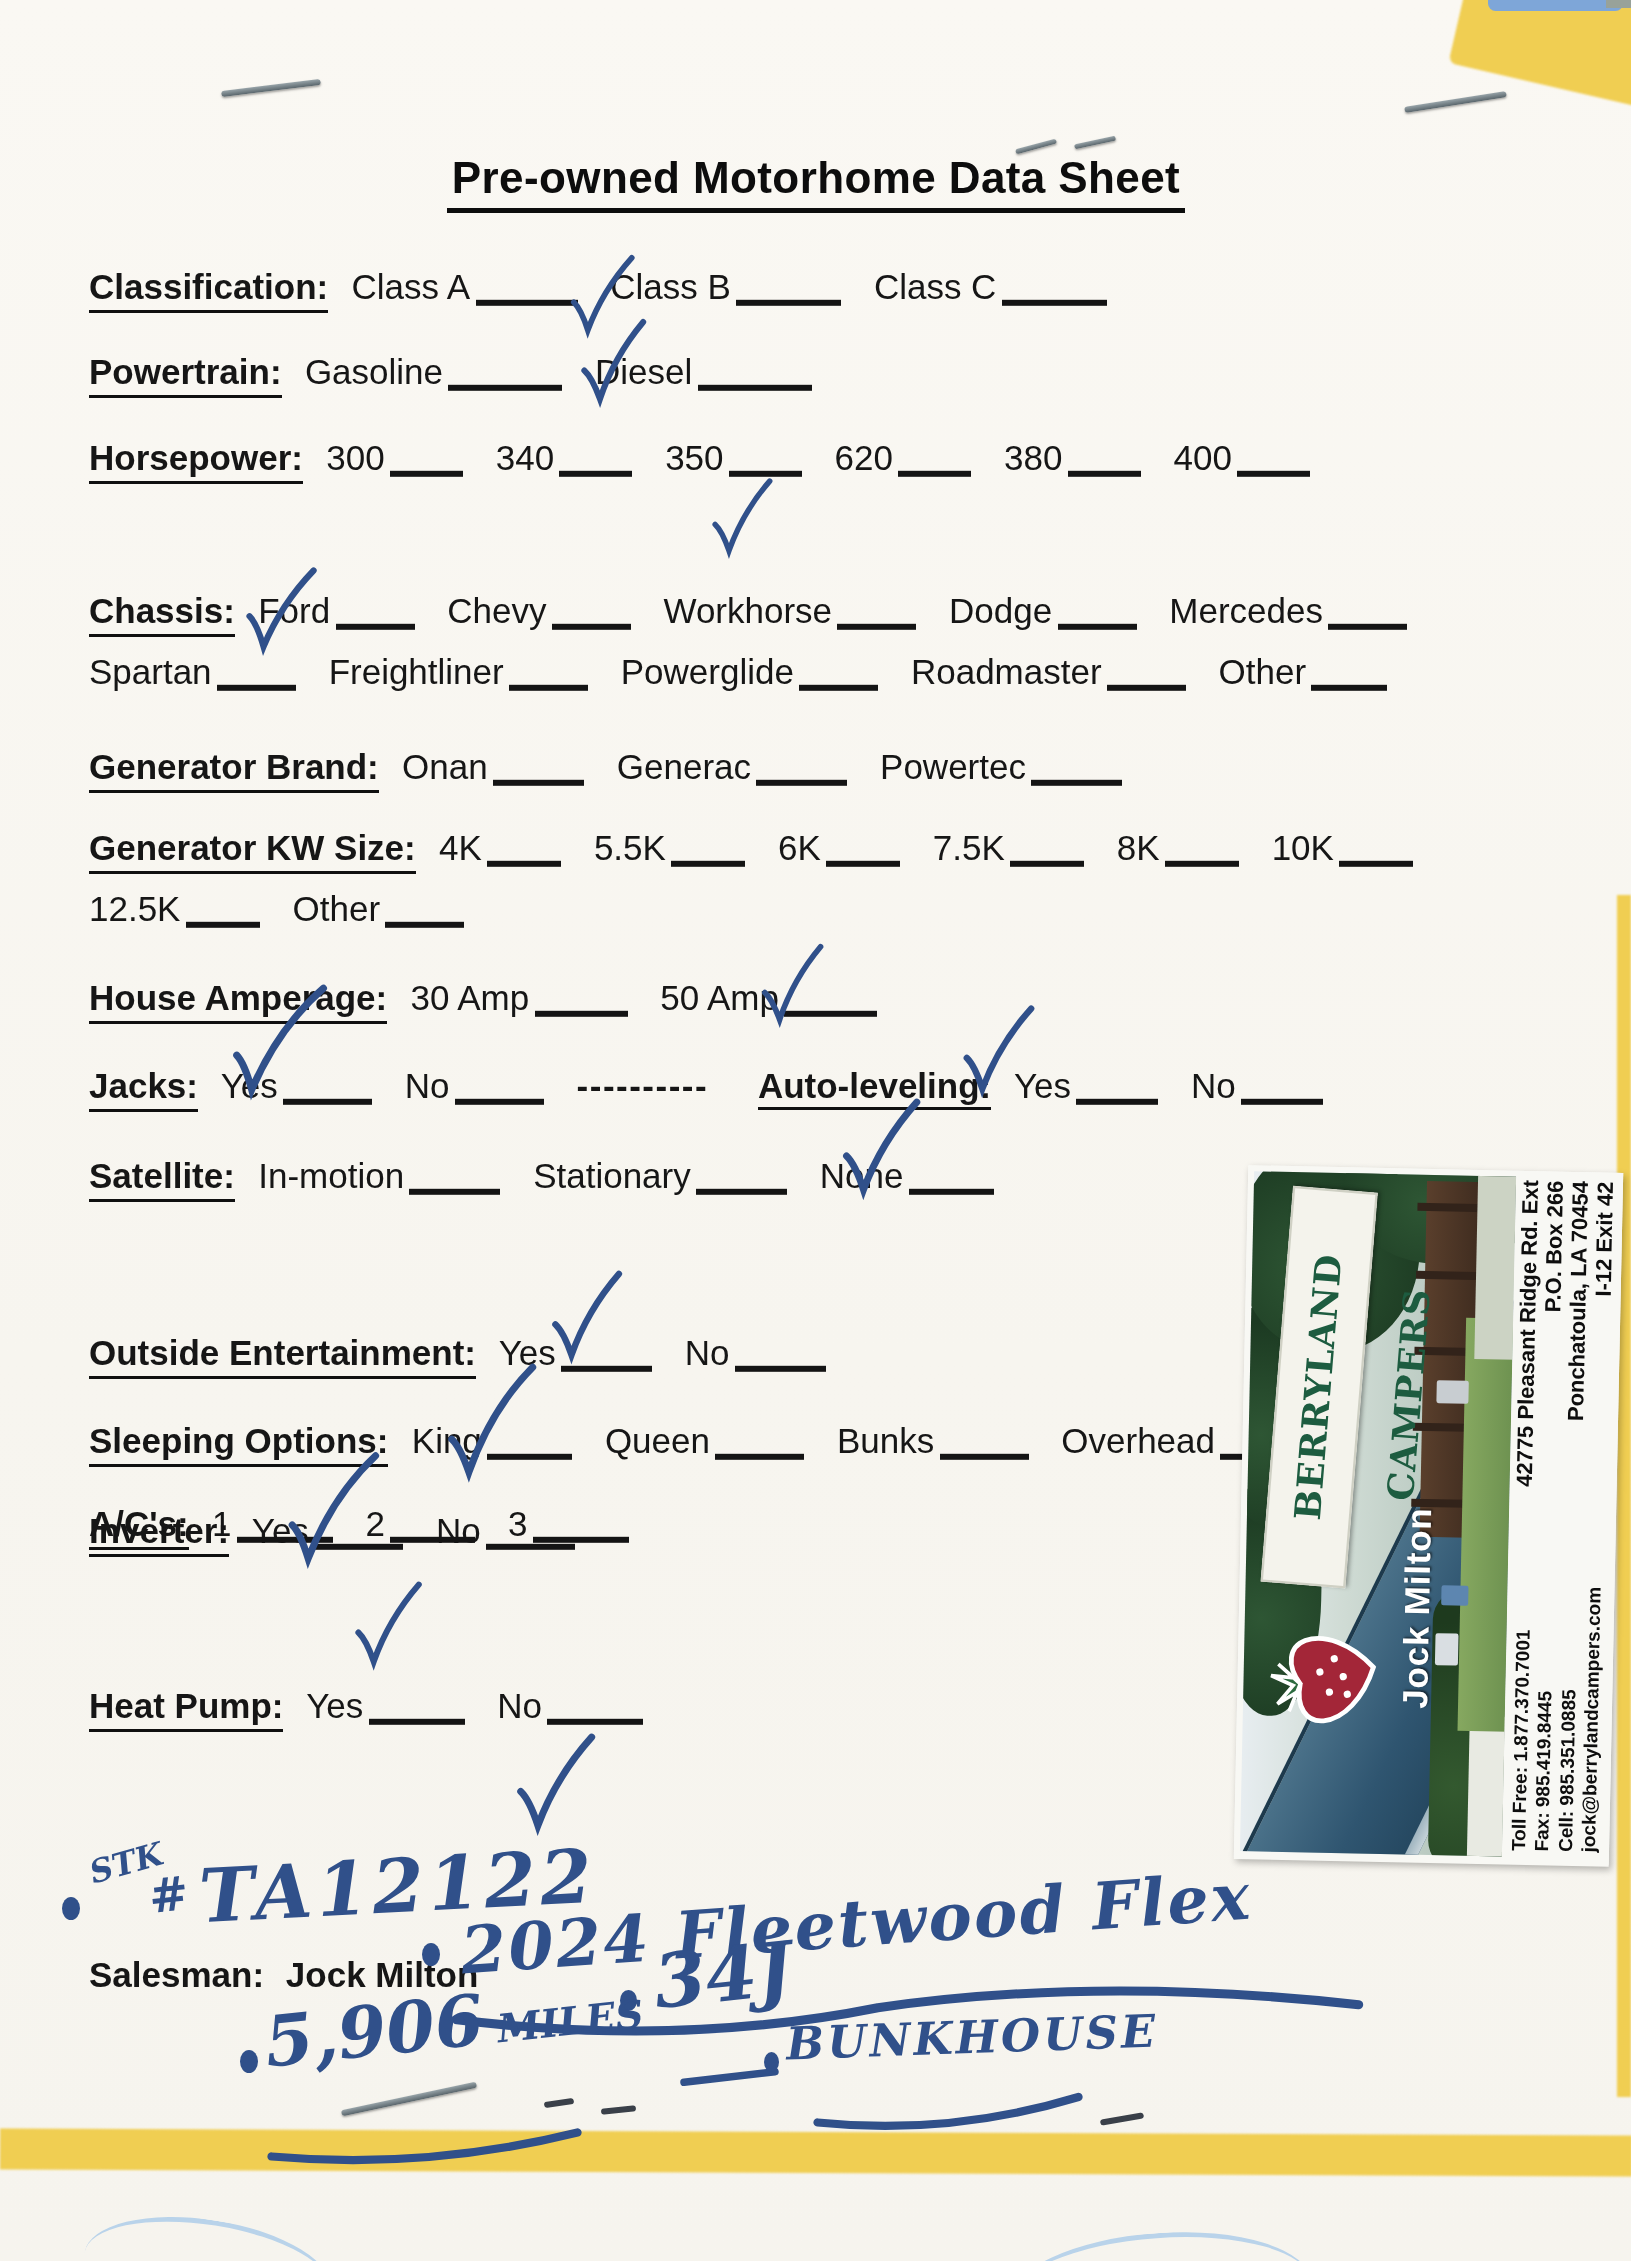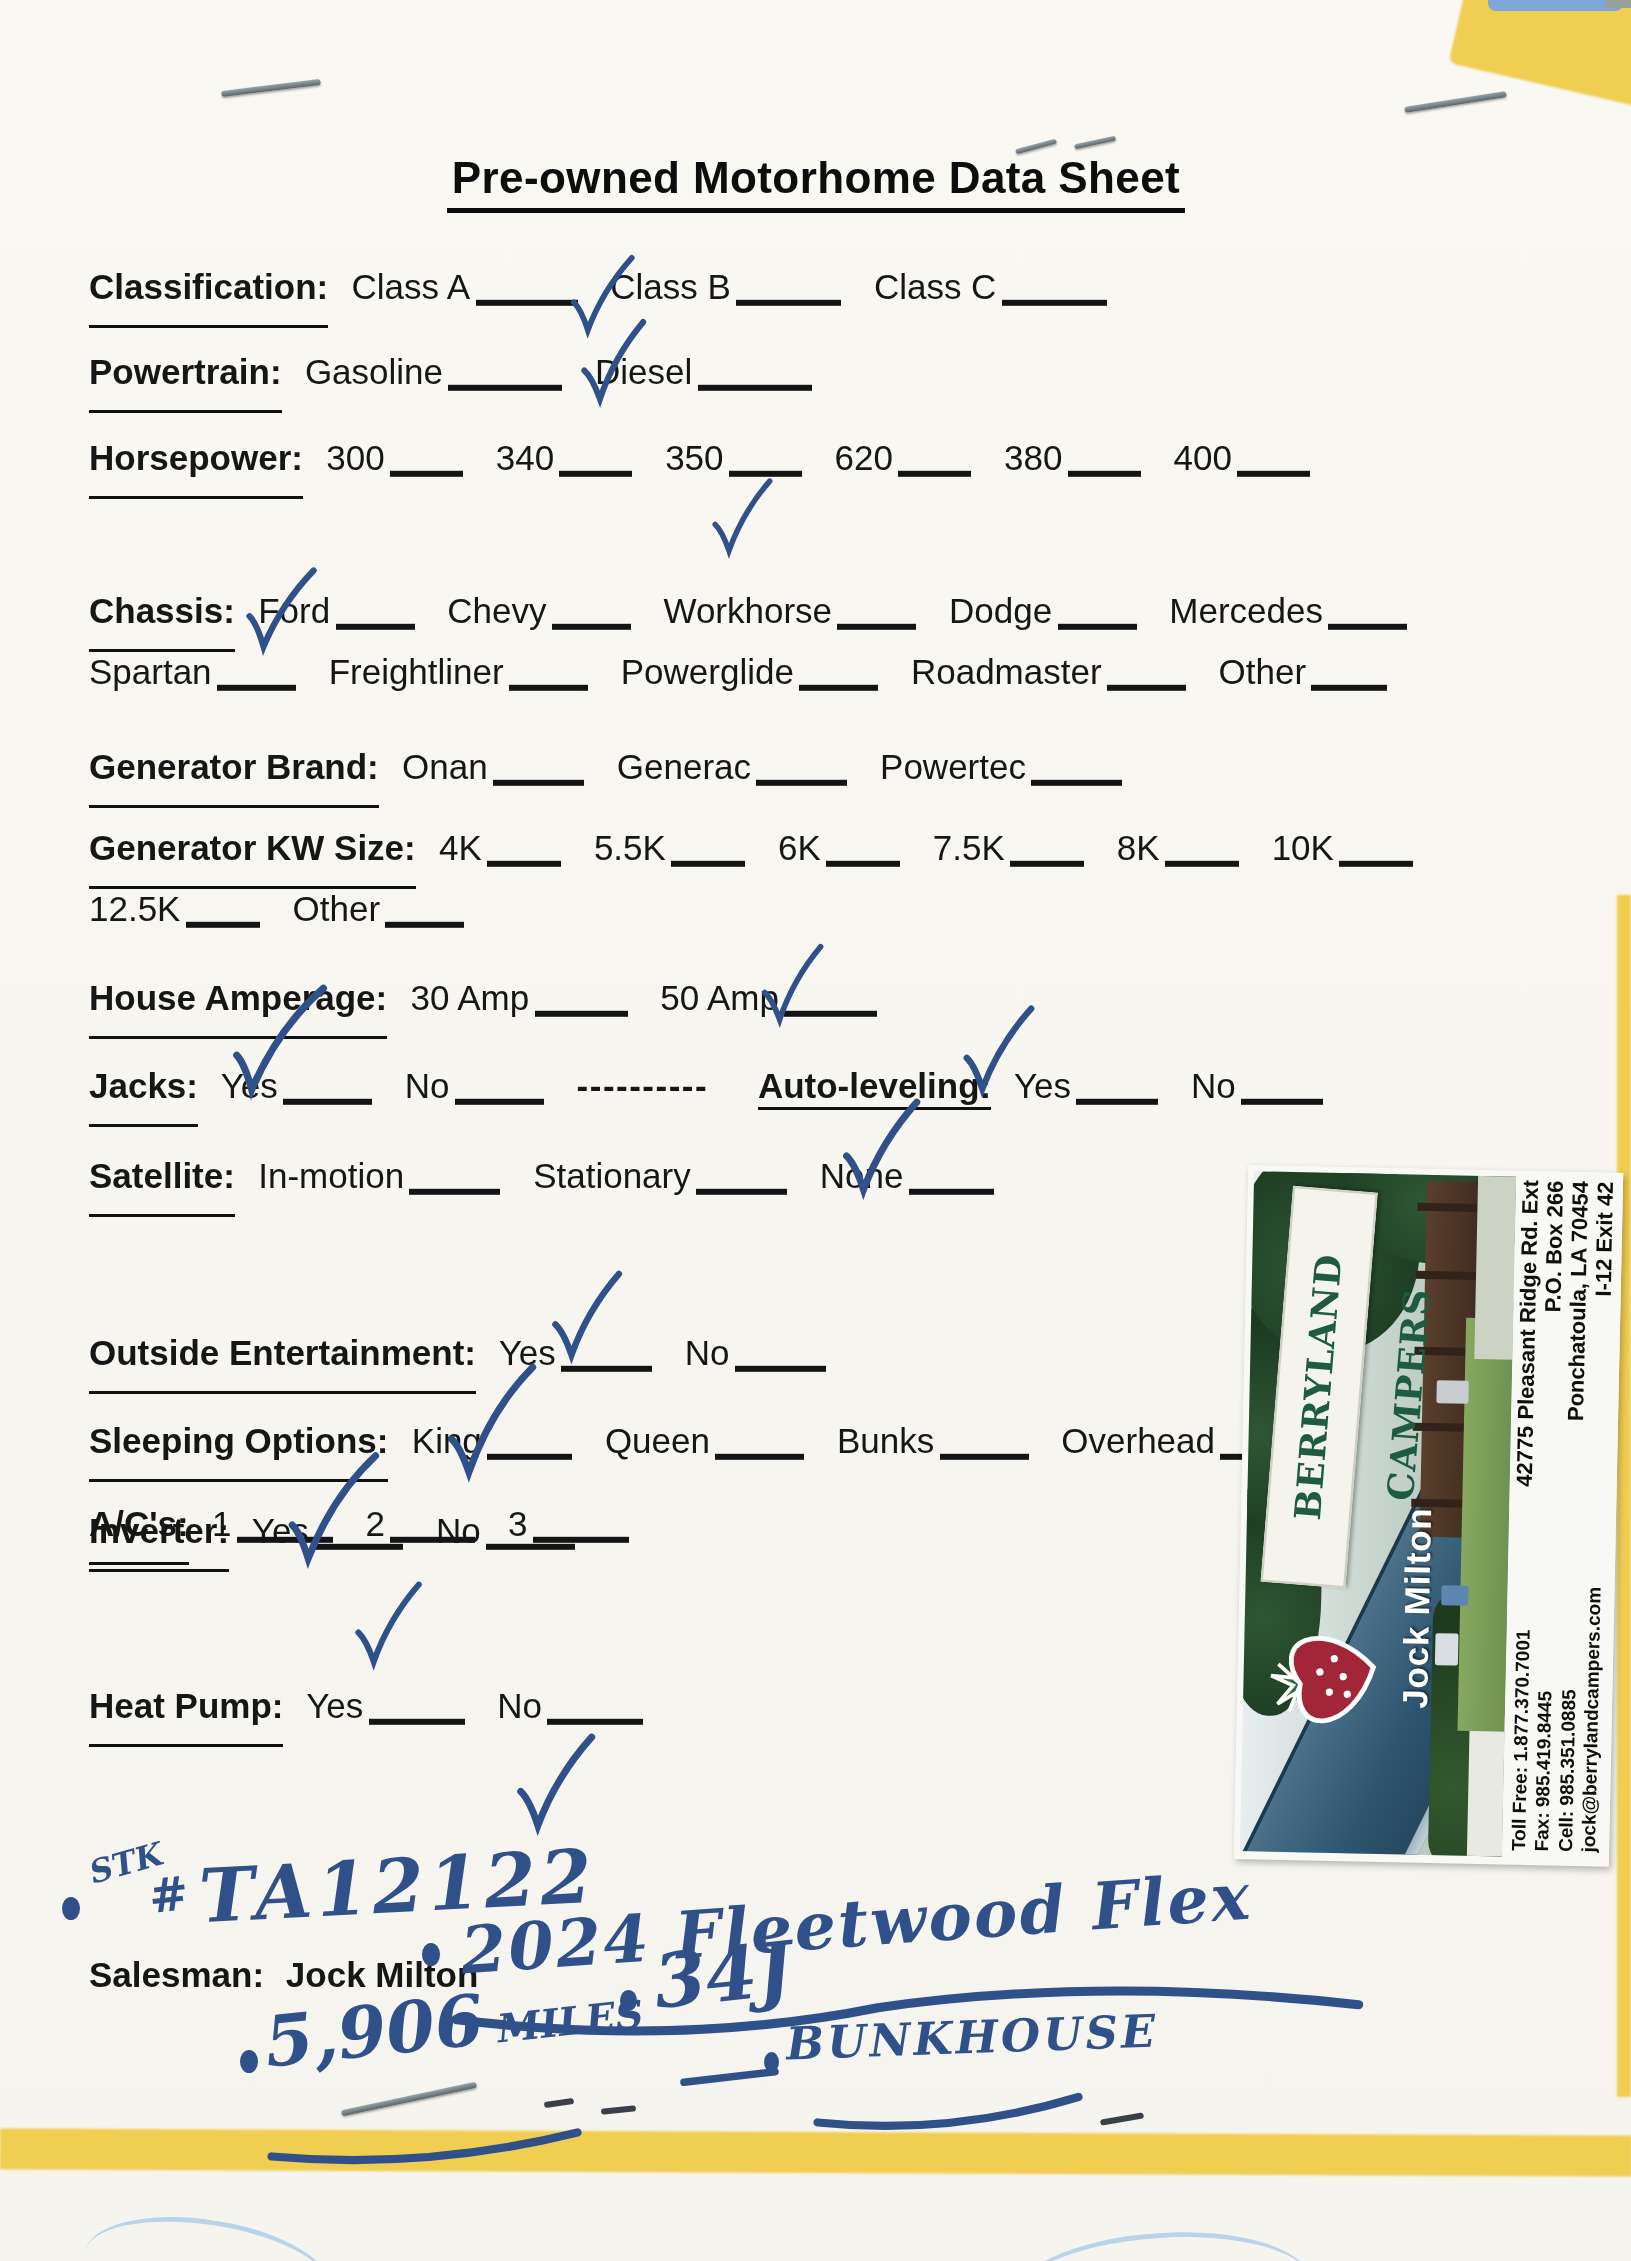--- a/index.html
+++ b/index.html
@@ -22,21 +22,21 @@
   
   .staple{position:absolute;height:6px;border-radius:3px;z-index:3;
     background:linear-gradient(180deg,#97a3a8,#59656b);box-shadow:0 1.5px 2.3px rgba(0,0,0,.35);}
   .pen-dash{position:absolute;height:6px;border-radius:3px;background:#3a4049;z-index:3;}
 
   
   .title{position:absolute;left:0;top:153px;width:1632px;text-align:center;z-index:5;}
   .title span{font-size:44px;font-weight:700;color:#0d0d0d;
     border-bottom:5.3px solid #0d0d0d;padding:0 4.5px 6px 4.5px;letter-spacing:0.4px;}
   .row{position:absolute;left:89px;white-space:nowrap;font-size:35px;color:#161616;z-index:5;}
-  .lbl{font-weight:700;border-bottom:3.8px solid #101010;padding-bottom:19px;margin-right:13.6px;}
+  .lbl{font-weight:700;border-bottom:3.8px solid #101010;padding-bottom:4px;margin-right:13.6px;}
   .lbl2{font-weight:700;border-bottom:3.8px solid #101010;padding-bottom:2.3px;margin:0 13.6px 0 20px;}
   .opt{margin-right:23px;}
   .bl{display:inline-block;height:3px;border-bottom:6px solid #141414;margin-left:5.3px;transform:translateY(6.8px);}
   .dash{font-weight:700;letter-spacing:1.5px;margin-right:20px;}
 
   
   .check{position:absolute;z-index:40;}
   .check svg{width:100%;height:100%;overflow:visible;}
   .hw{position:absolute;font-family:"DejaVu Serif",serif;font-style:italic;font-weight:700;
       color:#30508a;z-index:41;white-space:nowrap;}

